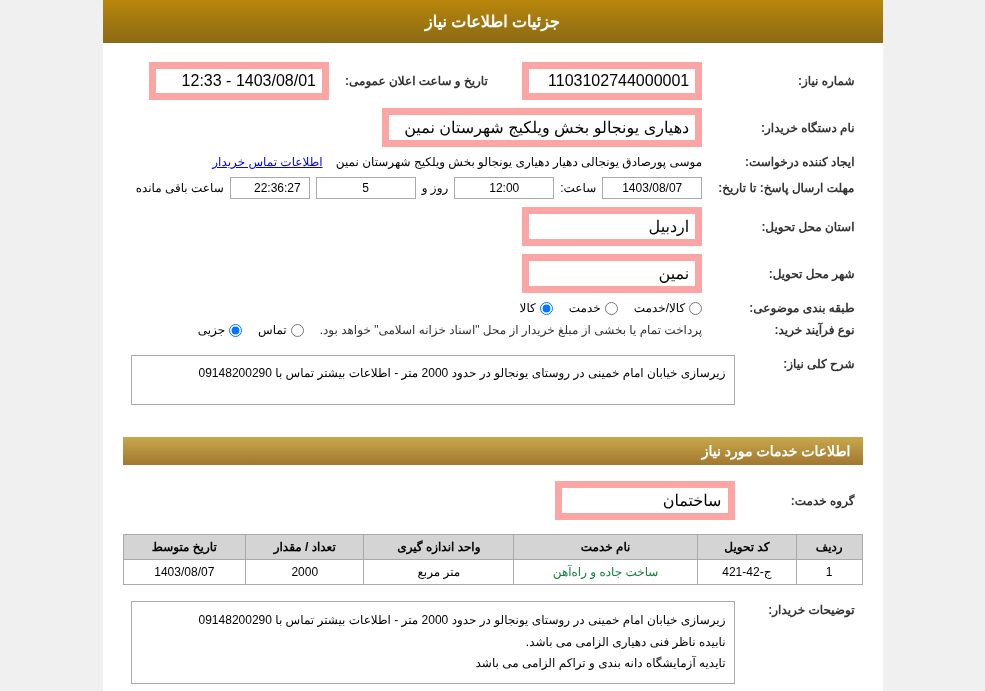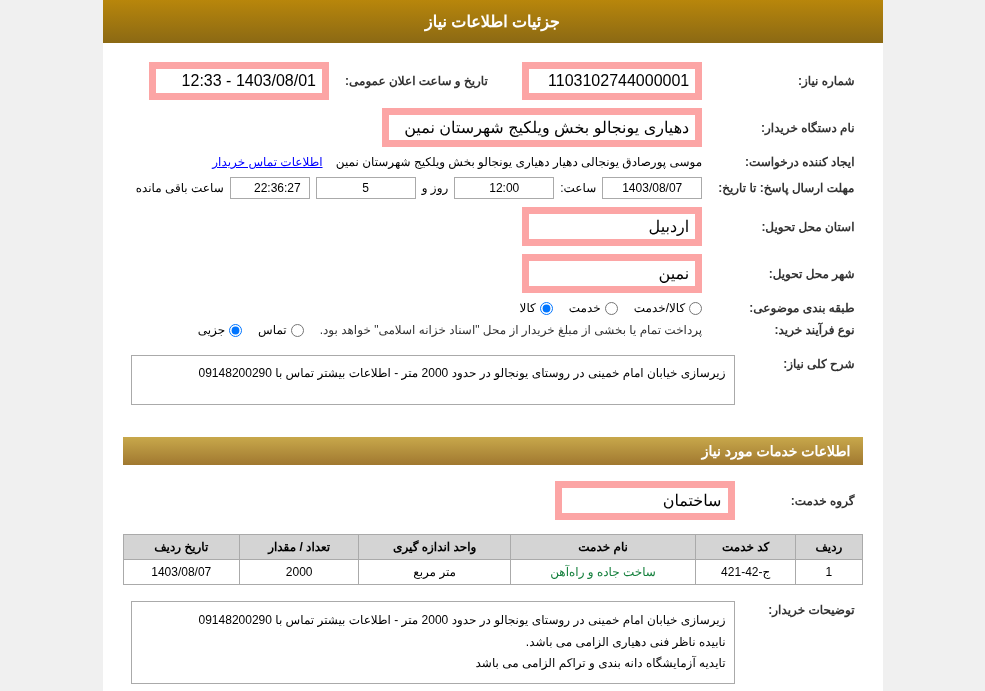--- a/index.html
+++ b/index.html
@@ -301,25 +301,25 @@
         </td>
       </tr>
     </tbody>
       </table>
 
     <div class="services-section">
       <table class="services-table">
         <thead>
           <tr>
             <th>ردیف</th>
-            <th>کد خدمت</th>
+            <th>کد تحویل</th>
             <th>نام خدمت</th>
             <th>واحد اندازه گیری</th>
             <th>تعداد / مقدار</th>
-            <th>تاریخ ردیف</th>
+            <th>تاریخ متوسط</th>
           </tr>
         </thead>
         <tbody id="services-tbody">
         <tr>
       <td>1</td>
       <td>ج-42-421</td>
       <td class="service-name" style="color:#15803d;">ساخت جاده و راه‌آهن</td>
       <td>متر مربع</td>
       <td>2000</td>
       <td>1403/08/07</td>

